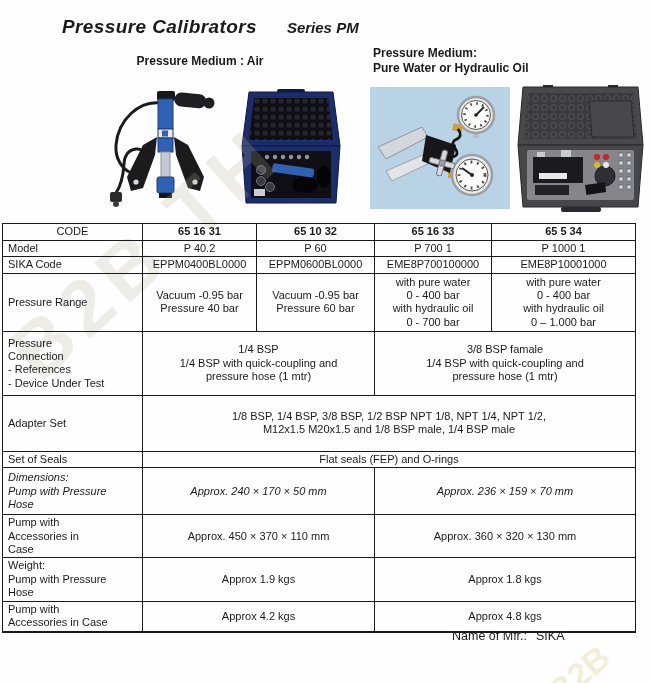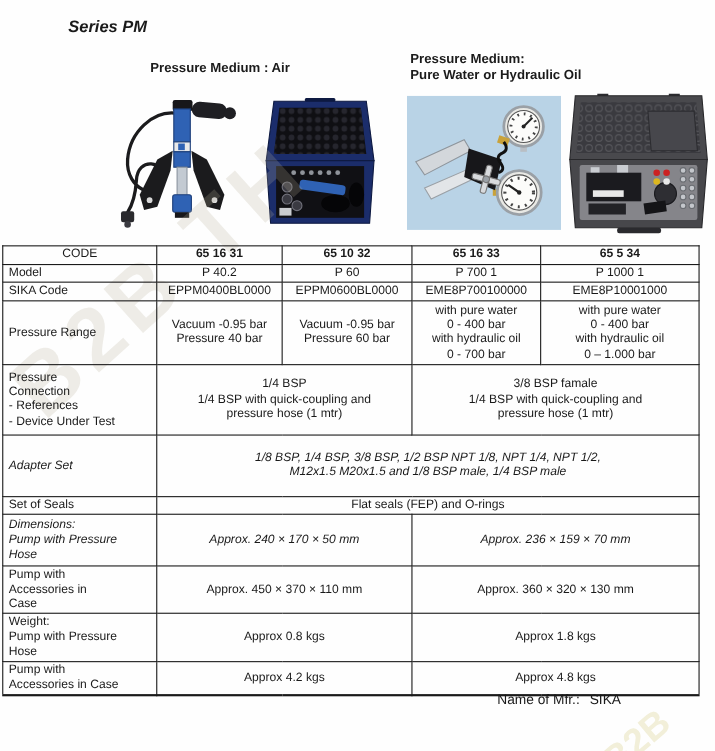--- a/index.html
+++ b/index.html
@@ -20,34 +20,35 @@
     position:absolute;left:2px;top:223px;width:633px;z-index:2;
     border-collapse:collapse;table-layout:fixed;font-size:11px;background:transparent;
   }
   table.spec td{border:1px solid #1a1a1a;padding:1px 3px;vertical-align:middle;line-height:1.22;}
   table.spec{border-bottom:2px solid #1a1a1a;}
   .lbl{text-align:left;padding-left:5px !important;}
   .val{text-align:center;}
   .pre{white-space:pre-line;}
   .b{font-weight:bold;}
   tr.r-code{height:17px;} tr.r-model{height:12px;padding-left:39px;} tr.r-sika{height:15px;}
-  tr.r-range{height:58px;} tr.r-conn{height:64px;} tr.r-adapt{height:56px;font-style:italic;}
+  tr.r-range{height:58px;} tr.r-conn{height:64px;} tr.r-adapt{height:56px;}
   tr.r-seals{height:15px;} tr.r-dim1{height:47px;font-style:italic;} tr.r-dim2{height:41px;}
   tr.r-wt1{height:43px;} tr.r-wt2{height:31px;}
   .mfr{position:absolute;left:452px;top:629px;font-size:12.5px;z-index:2;display:flex;gap:9px;}
 </style>
 </head>
 <body>
 
 <div class="sheet">
 
   <div class="wm wm-main">B2B TH</div>
   <div class="wm wm-small">B2B</div>
 
   <div class="title-row">
+    <span class="title">Pressure Calibrators</span>
     <span class="series">Series PM</span>
   </div>
 
   <div class="medium-air">Pressure Medium : Air</div>
   <div class="medium-water pre">Pressure Medium:
 Pure Water or Hydraulic Oil</div>
 
   <svg class="fig" style="left:95px;top:87px;" width="140" height="128" viewBox="0 0 140 128">
     <path d="M66 16 C44 13 23 33 21 58 C19 86 50 97 53 77 C56 59 30 55 29 77 C28 92 25 100 21 106" fill="none" stroke="#1b1b1d" stroke-width="3" stroke-linecap="round"></path>
     <rect x="15" y="105" width="12" height="10" rx="2" fill="#2a2a2e"></rect>
@@ -246,21 +247,21 @@
       <td class="lbl pre">Pump with
 Accessories in
 Case</td>
       <td class="val" colspan="2">Approx. 450 × 370 × 110 mm</td>
       <td class="val" colspan="2">Approx. 360 × 320 × 130 mm</td>
     </tr>
     <tr class="r-wt1">
       <td class="lbl pre">Weight:
 Pump with Pressure
 Hose</td>
-      <td class="val" colspan="2">Approx 0.8 kgs</td>
+      <td class="val" colspan="2">Approx 1.9 kgs</td>
       <td class="val" colspan="2">Approx 1.8 kgs</td>
     </tr>
     <tr class="r-wt2">
       <td class="lbl pre">Pump with
 Accessories in Case</td>
       <td class="val" colspan="2">Approx 4.2 kgs</td>
       <td class="val" colspan="2">Approx 4.8 kgs</td>
     </tr>
   </tbody>
     </table>

